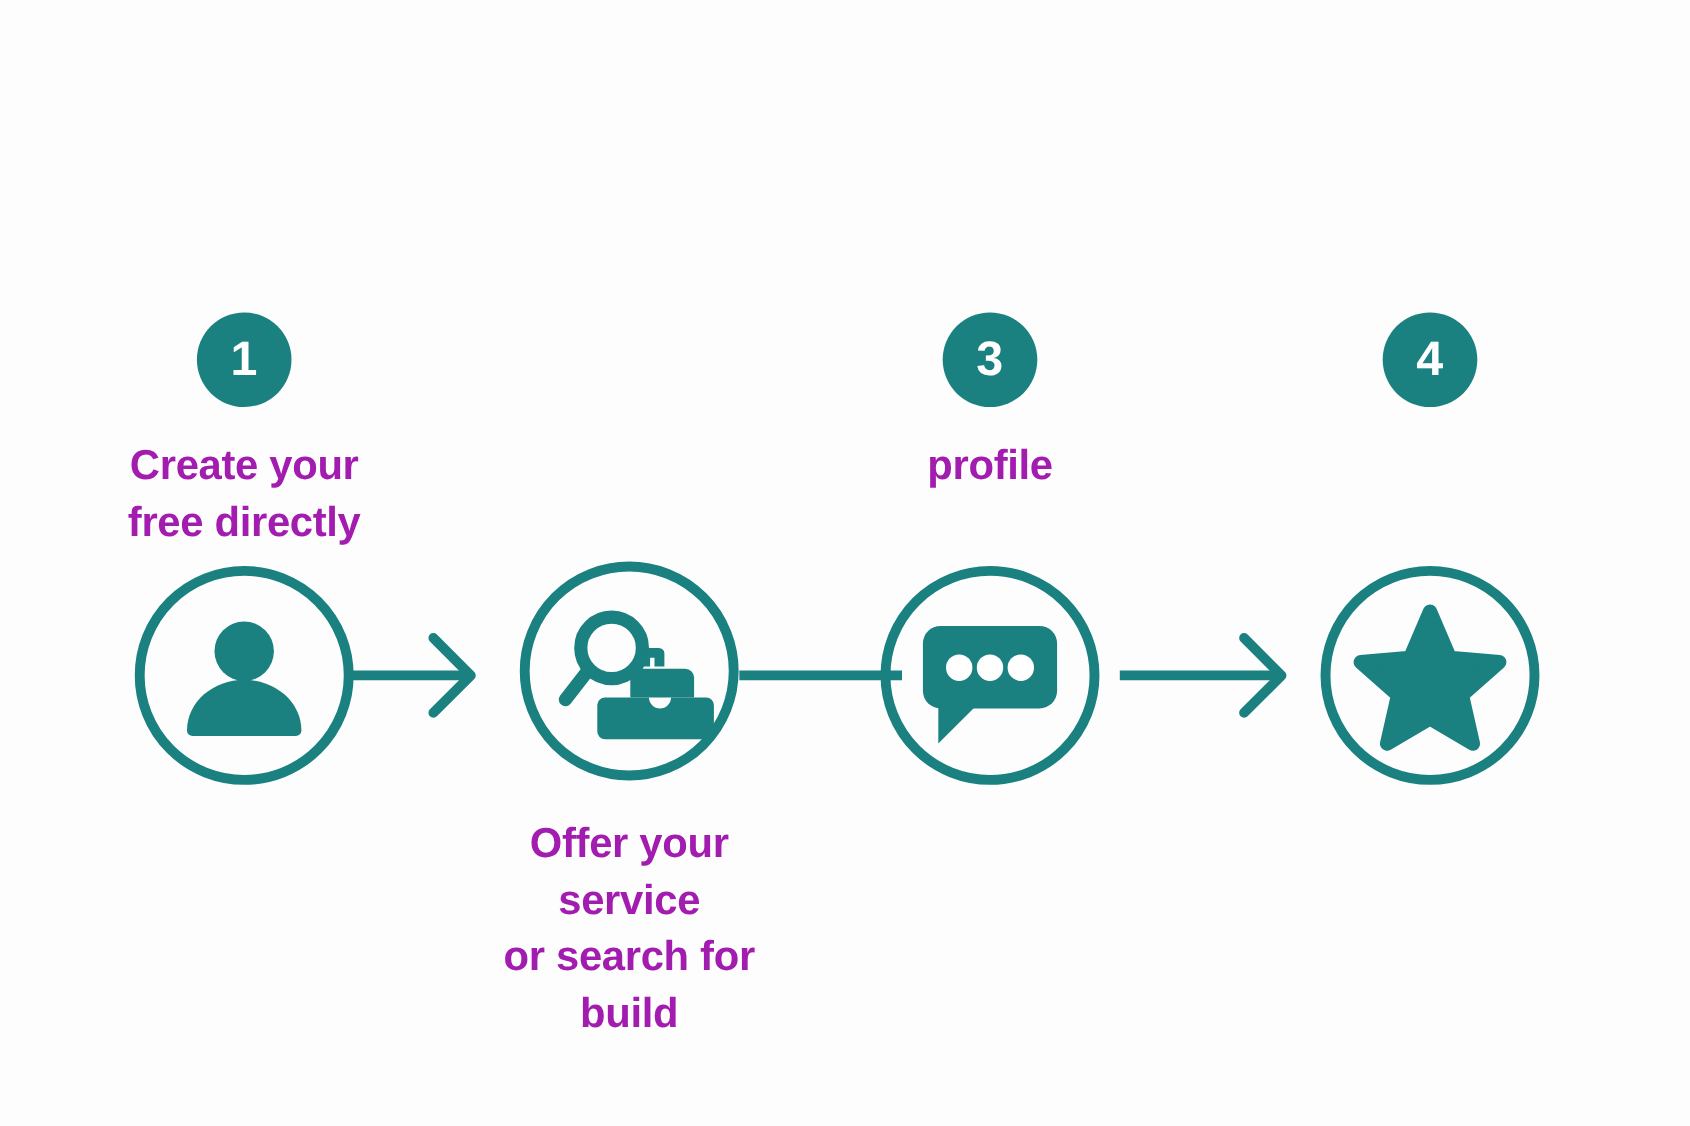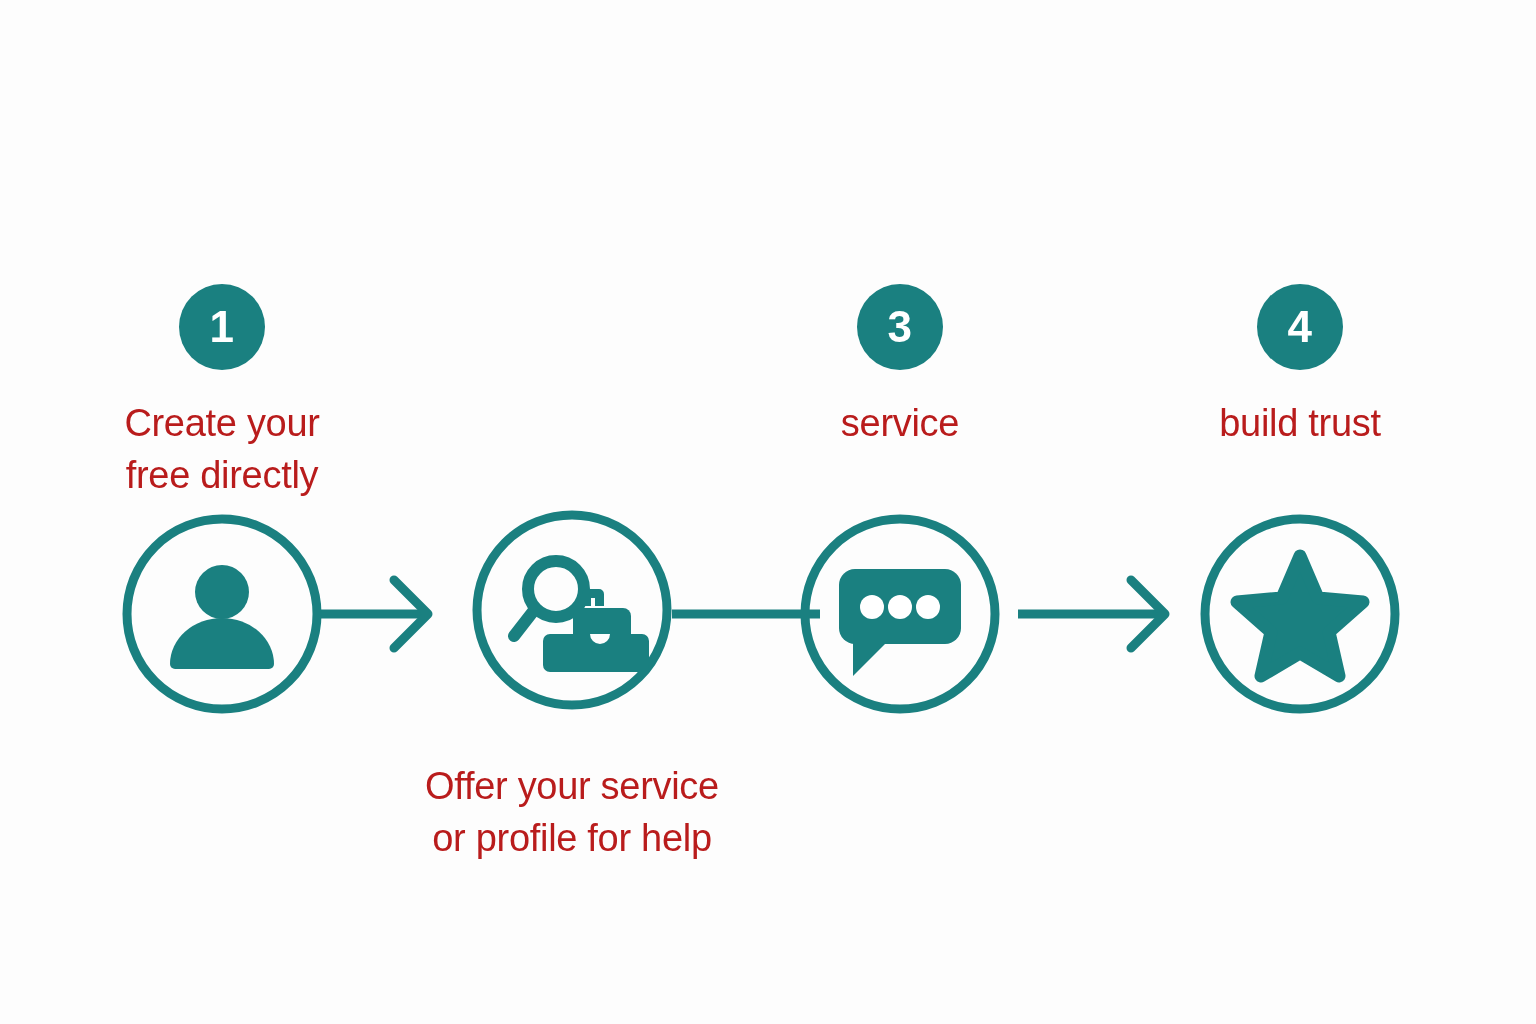--- a/index.html
+++ b/index.html
@@ -43,23 +43,23 @@
     text-align: center;
     letter-spacing: 0.5px;
   }
 
   
   .caption {
     position: absolute;
     left: 50%;
     transform: translateX(-50%);
     width: 300px;
-    color: #b91c1c;
+    color: #a21caf;
     font-size: 38px;
-    font-weight: normal;
+    font-weight: bold;
     line-height: 1.36;
     letter-spacing: -0.3px;
   }
 
   
   .ring {
     position: absolute;
     left: 50%;
     transform: translateX(-50%);
     width: 200px;
@@ -78,21 +78,21 @@
   #step-2 { left: 422px; top: 284px; }
   #step-3 { left: 750px; top: 284px; }
   #step-4 { left: 1150px;top: 284px; }
 
   .badge-row   { top: 0px; }
   .cap-above   { top: 114px; }
   .ring-below  { top: 230px; }
 
   
   .ring-top    { top: 226px; }
-  .cap-below   { top: 477px; }
+  .cap-below   { top: 458px; }
 </style>
 </head>
 <body>
 
 <div id="stage">
 
   <div class="connector" style="left:318px; top:566px;">
     <svg width="128" height="96" viewBox="0 0 128 96" aria-hidden="true">
       <line x1="0" y1="48" x2="108" y2="48" stroke="#1a8080" stroke-width="9" stroke-linecap="round"></line>
       <polyline points="76,14 110,48 76,82" fill="none" stroke="#1a8080" stroke-width="9" stroke-linecap="round" stroke-linejoin="round"></polyline>
@@ -146,50 +146,49 @@
 
           <path d="M101 106 a8 8 0 0 1 8 -8 h42 a8 8 0 0 1 8 8 v18 h-58 z"></path>
 
           <path d="M78 124 h40 a10 10 0 0 0 20 0 h32 a7 7 0 0 1 7 7 v24 a7 7 0 0 1 -7 7 h-92 a7 7 0 0 1 -7 -7 v-24 a7 7 0 0 1 7 -7 z"></path>
         </g>
       </svg>
     </div>
 
     <div class="caption cap-below">
       <div>Offer your service</div>
-      <div>or profile for help</div>
+      <div>or search for build</div>
     </div>
   </div>
 
   <div class="step" id="step-3">
     <div class="badge badge-row">3</div>
 
     <div class="caption cap-above">
-      <div>service</div>
+      <div>profile</div>
     </div>
 
     <div class="ring ring-below">
       <svg viewBox="0 0 200 200" aria-hidden="true">
         <circle cx="100" cy="100" r="95" fill="none" stroke="#1a8080" stroke-width="9"></circle>
         <g>
           <rect x="39" y="55" width="122" height="75" rx="16" fill="#1a8080"></rect>
           <path d="M53 128 h34 l-34 34 z" fill="#1a8080"></path>
           <circle cx="72" cy="93" r="12" fill="#ffffff"></circle>
           <circle cx="100" cy="93" r="12" fill="#ffffff"></circle>
           <circle cx="128" cy="93" r="12" fill="#ffffff"></circle>
         </g>
       </svg>
     </div>
   </div>
 
   <div class="step" id="step-4">
     <div class="badge badge-row">4</div>
 
     <div class="caption cap-above">
-      <div>build trust</div>
     </div>
 
     <div class="ring ring-below">
       <svg viewBox="0 0 200 200" aria-hidden="true">
         <circle cx="100" cy="100" r="95" fill="none" stroke="#1a8080" stroke-width="9"></circle>
         <path d="M100 42 L118 84 L163 88 L129 118 L139 162 L100 139 L61 162 L71 118 L37 88 L82 84 Z" fill="#1a8080" stroke="#1a8080" stroke-width="13" stroke-linejoin="round"></path>
       </svg>
     </div>
   </div>
 

